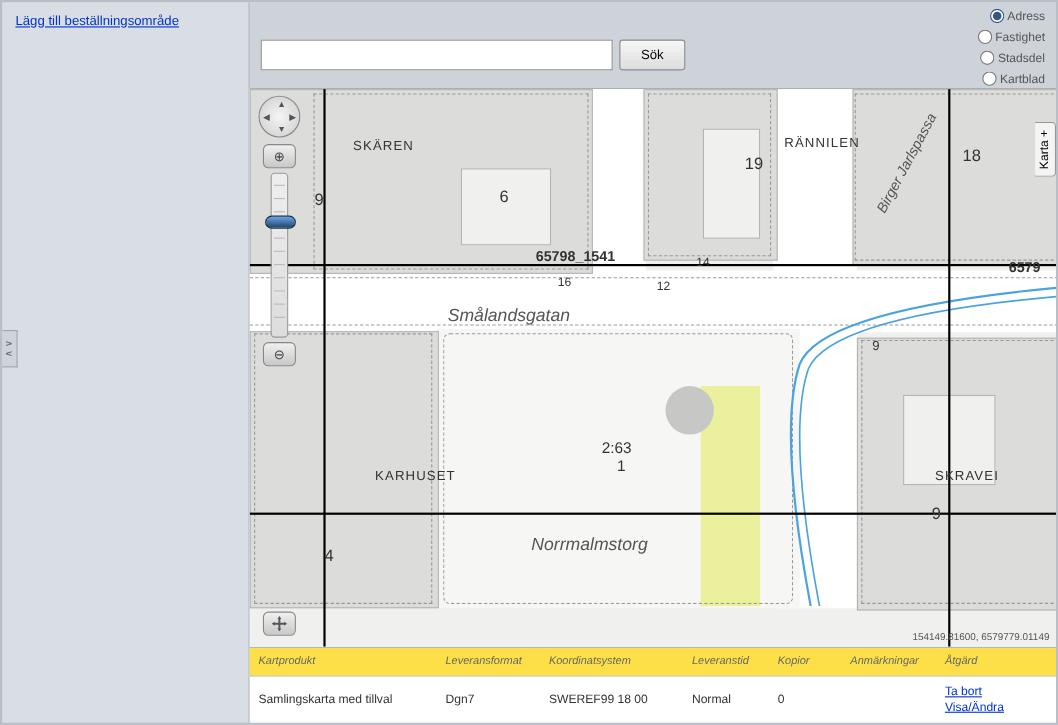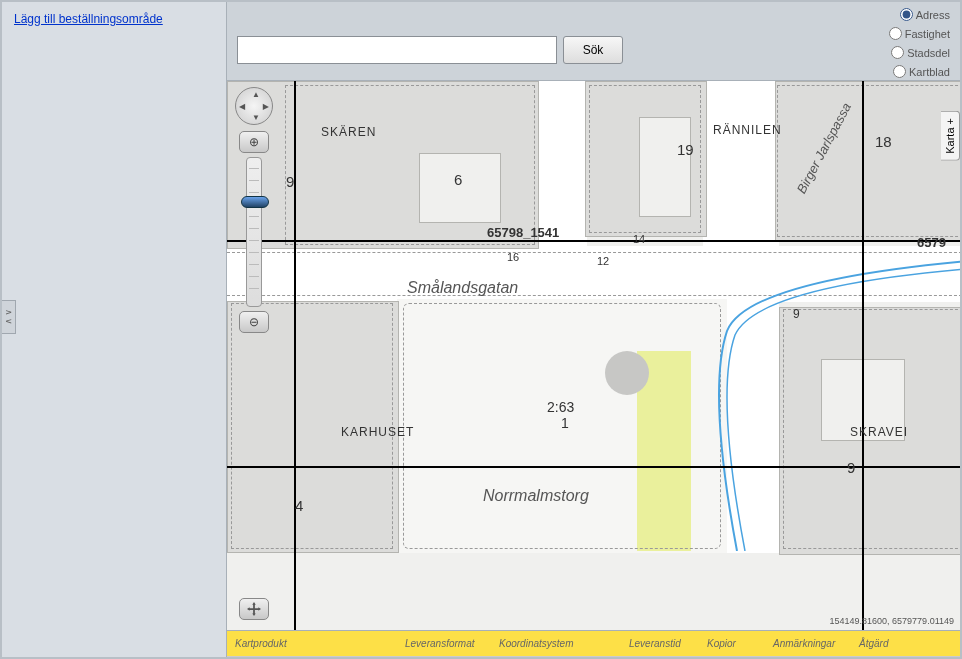--- a/index.html
+++ b/index.html
@@ -204,16 +204,28 @@
     <div class="table-area">
       <div class="table-head">
         <div class="col1">Kartprodukt</div>
         <div class="col2">Leveransformat</div>
         <div class="col3">Koordinatsystem</div>
         <div class="col4">Leveranstid</div>
         <div class="col5">Kopior</div>
         <div class="col6">Anmärkningar</div>
         <div class="col7">Åtgärd</div>
       </div>
+      <div class="table-row">
+        <div class="col1">Samlingskarta med tillval</div>
+        <div class="col2">Dgn7</div>
+        <div class="col3">SWEREF99 18 00</div>
+        <div class="col4">Normal</div>
+        <div class="col5">0</div>
+        <div class="col6"></div>
+        <div class="col7">
+          <a href="#">Ta bort</a>
+          <a href="#">Visa/Ändra</a>
+        </div>
+      </div>
     </div>
 
   </div>
 </div>
 
 </body></html>

